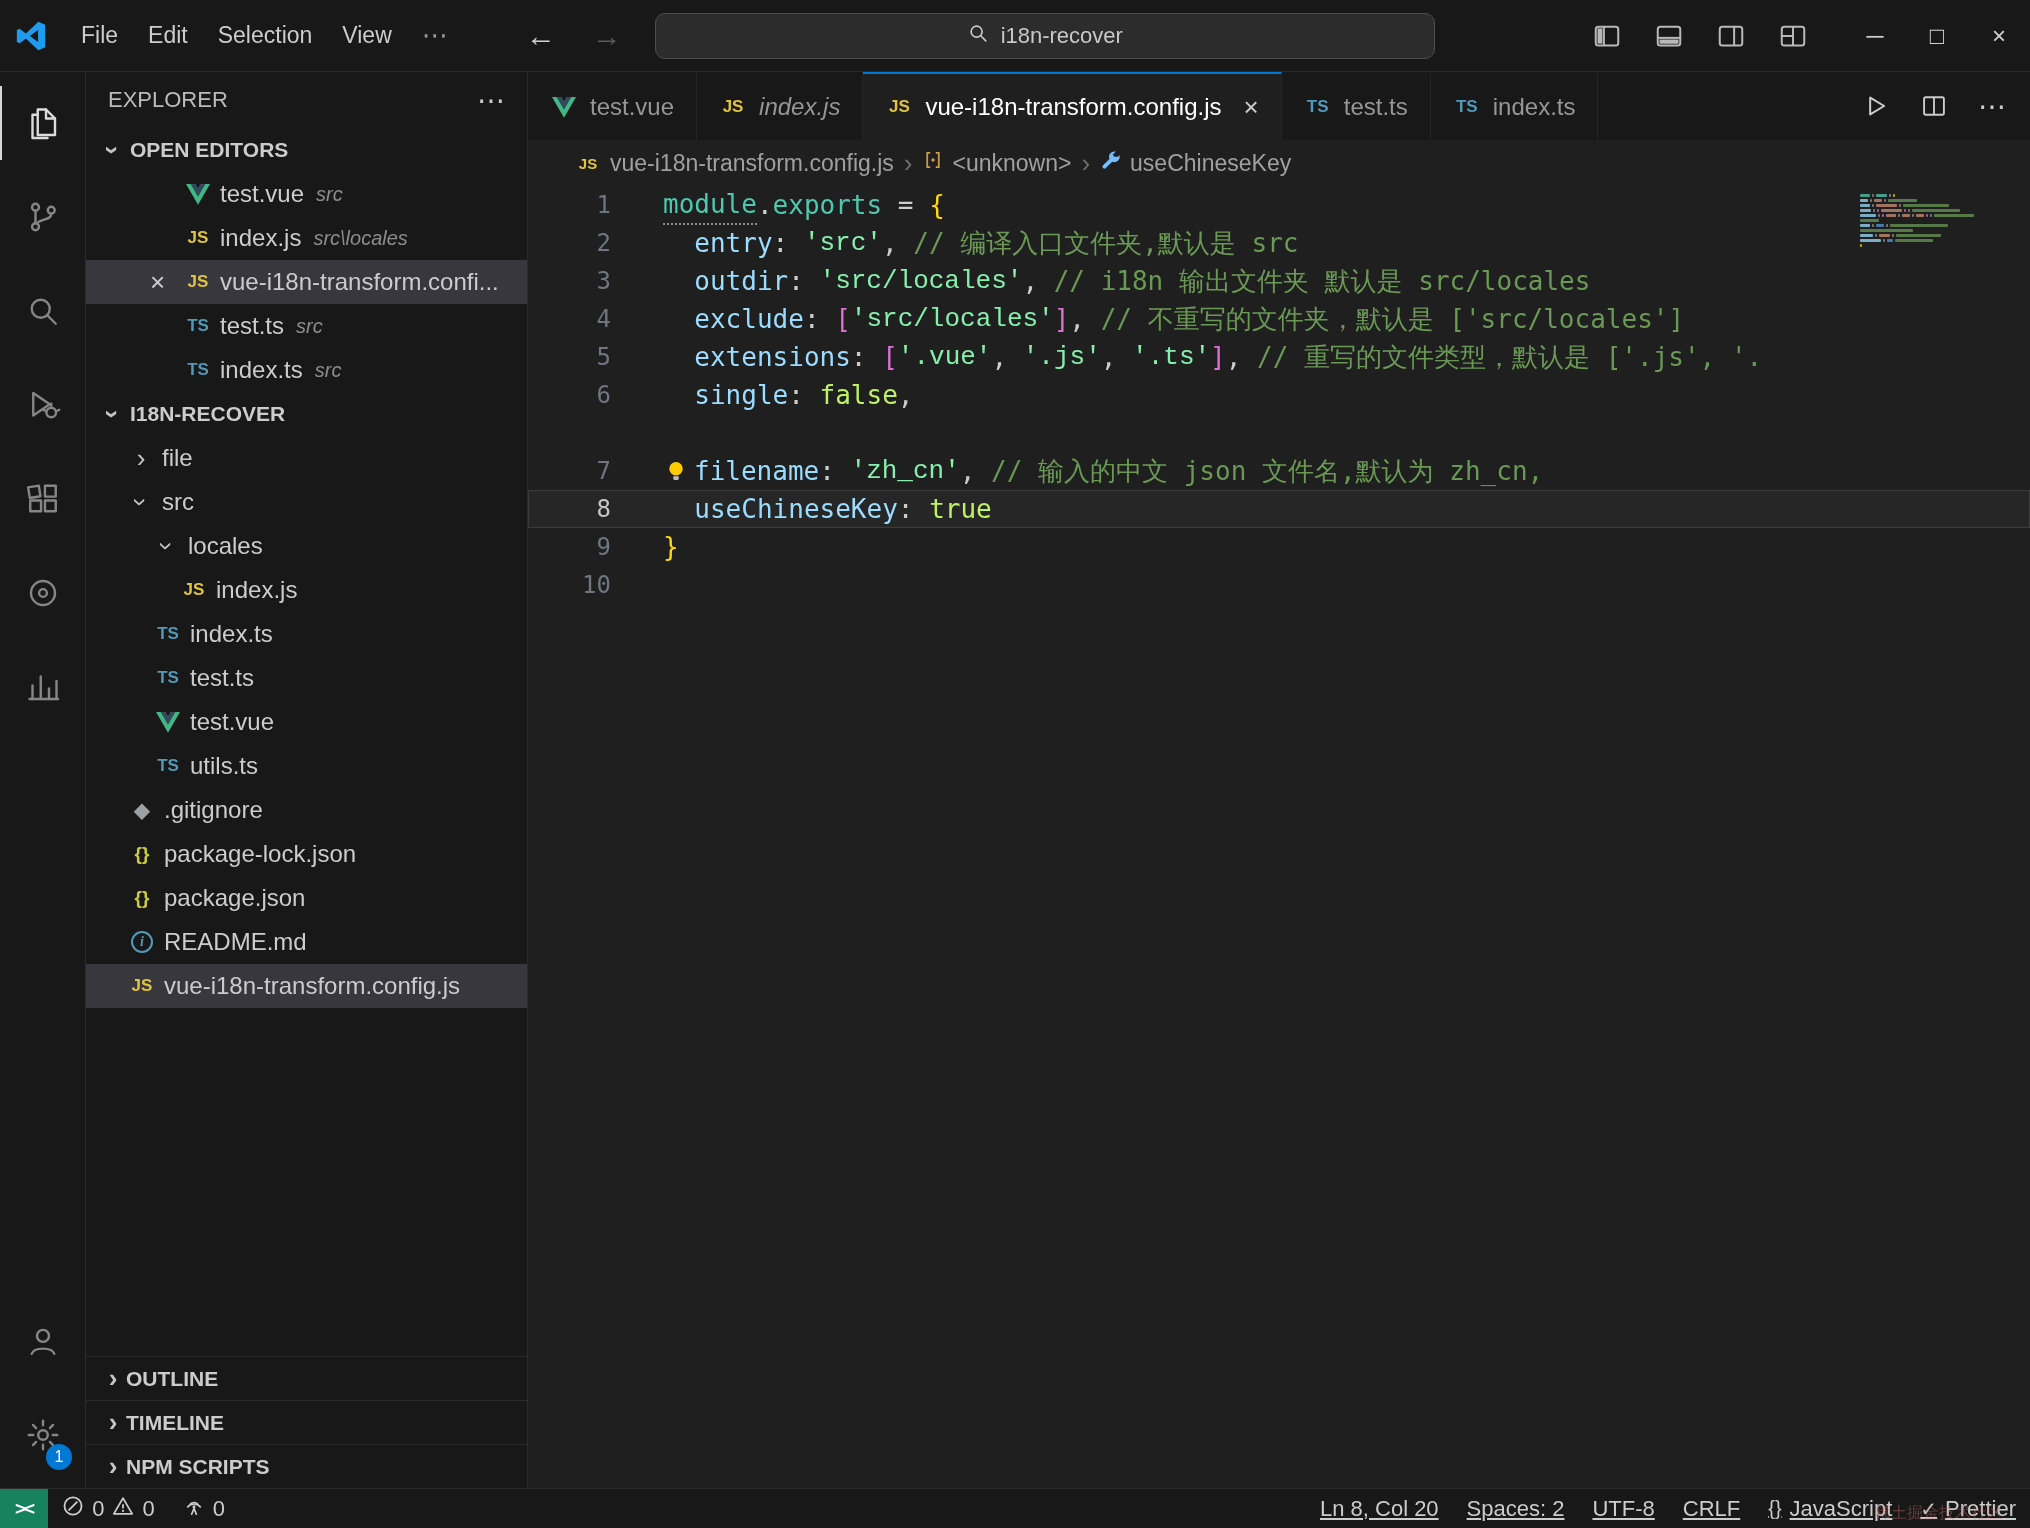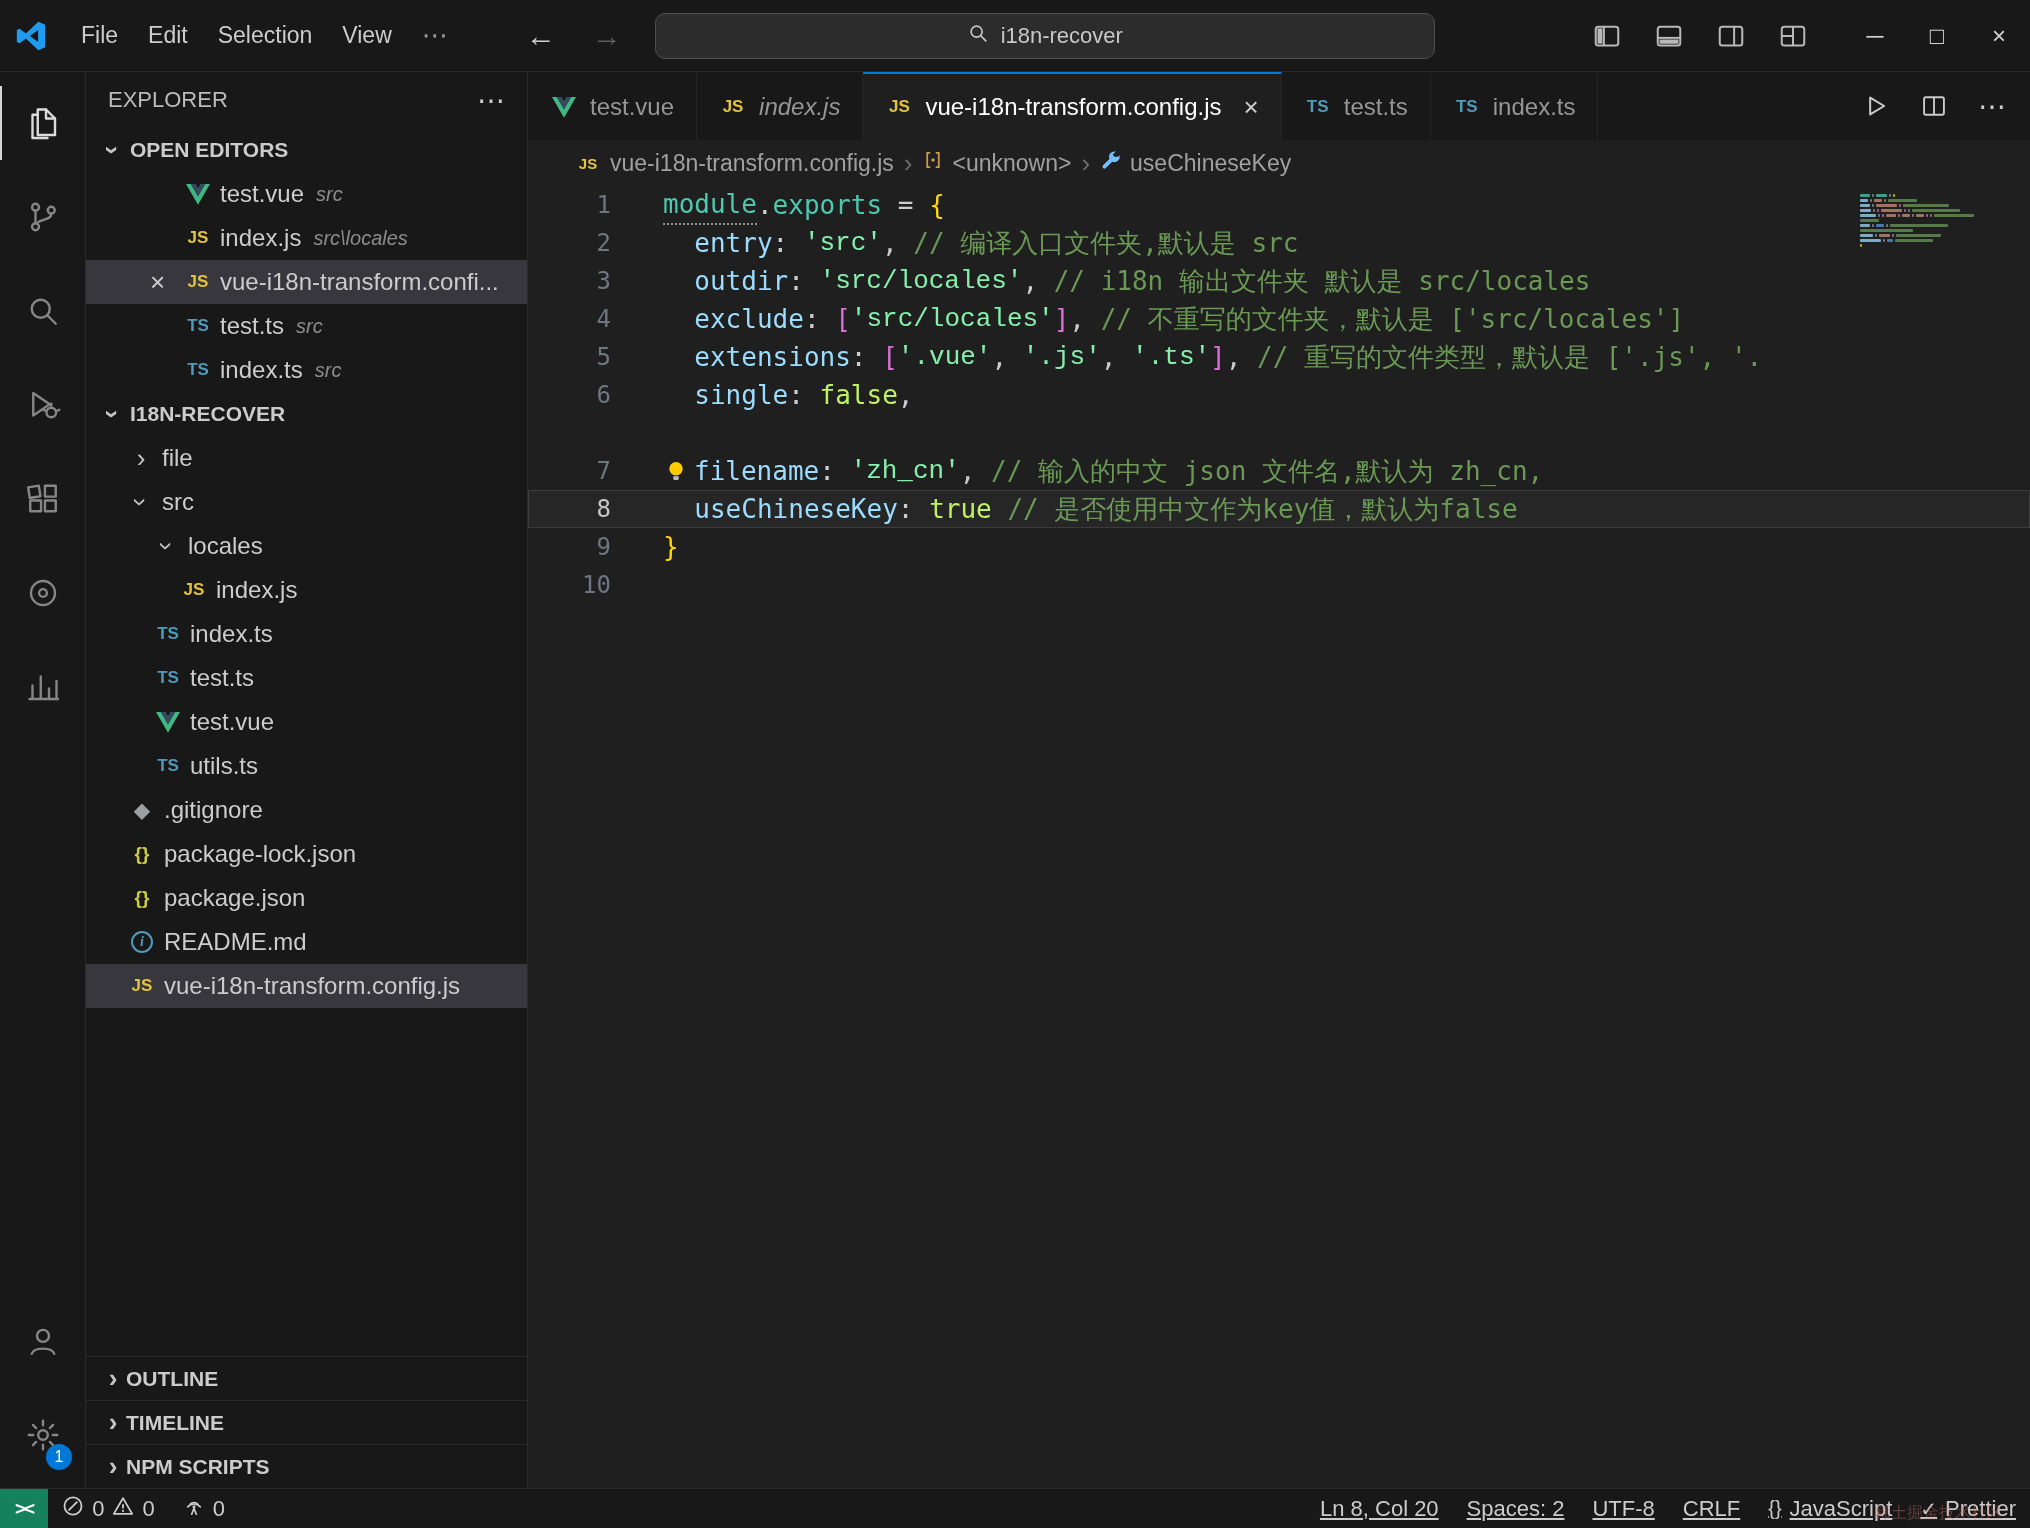--- a/index.html
+++ b/index.html
@@ -474,21 +474,21 @@
             </div>
             <div class="code-row">
               <span class="ln">7</span>
               <span class="ct"><span class="bulb"><svg viewBox="0 0 24 24">
                     <circle cx="12" cy="10" r="6.2" fill="#fc0"></circle>
                     <path d="M9.5 16.8h5v2.4a1 1 0 0 1-1 1h-3a1 1 0 0 1-1-1z" fill="#bdbdbd"></path>
                   </svg></span><span class="tk-prop">filename</span><span class="tk-fg">: </span><span class="tk-str">'zh_cn'</span><span class="tk-fg">, </span><span class="tk-cmt">// 输入的中文 json 文件名,默认为 zh_cn,</span></span>
             </div>
             <div class="code-row current">
               <span class="ln">8</span>
-              <span class="ct"><span class="tk-fg">  </span><span class="tk-prop">useChineseKey</span><span class="tk-fg">: </span><span class="tk-kw">true</span><span class="tk-fg"> </span><span class="tk-cmt">// 是否使用中文作为key值，默认为false</span></span>
+              <span class="ct"><span class="tk-fg">  </span><span class="tk-prop">useChineseKey</span><span class="tk-fg">: </span><span class="tk-kw">true</span><span class="tk-fg"> </span></span>
             </div>
             <div class="code-row">
               <span class="ln">9</span>
               <span class="ct"><span class="tk-brace">}</span></span>
             </div>
             <div class="code-row">
               <span class="ln">10</span>
               <span class="ct"></span>
             </div>
           </div>

